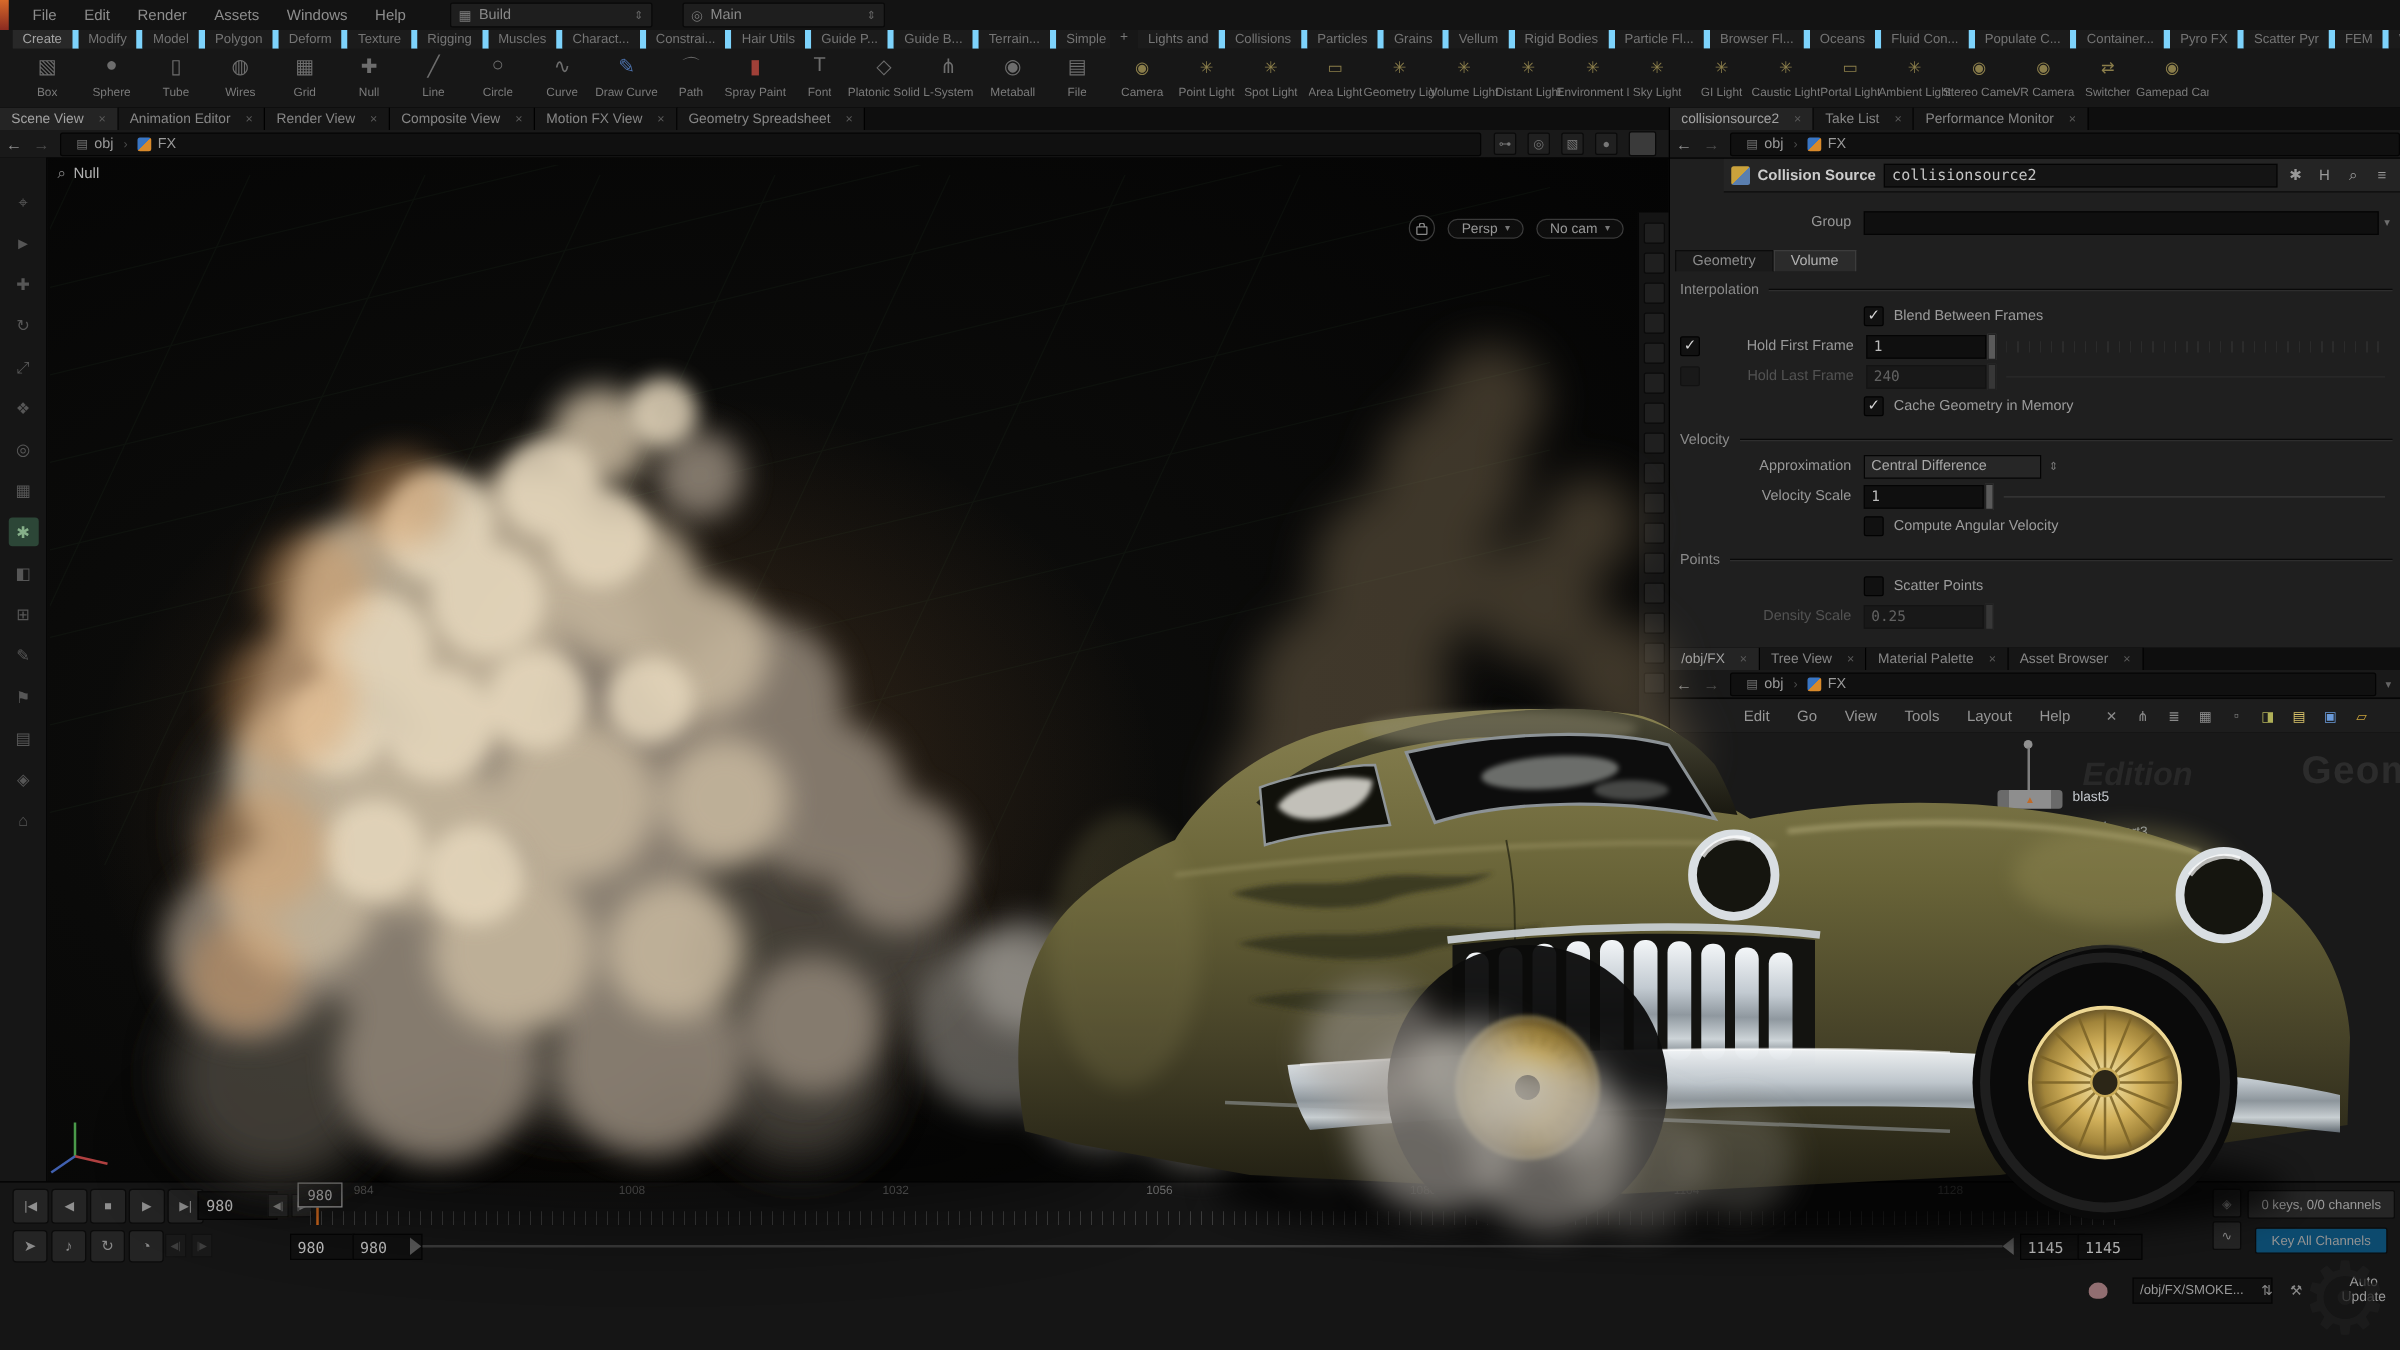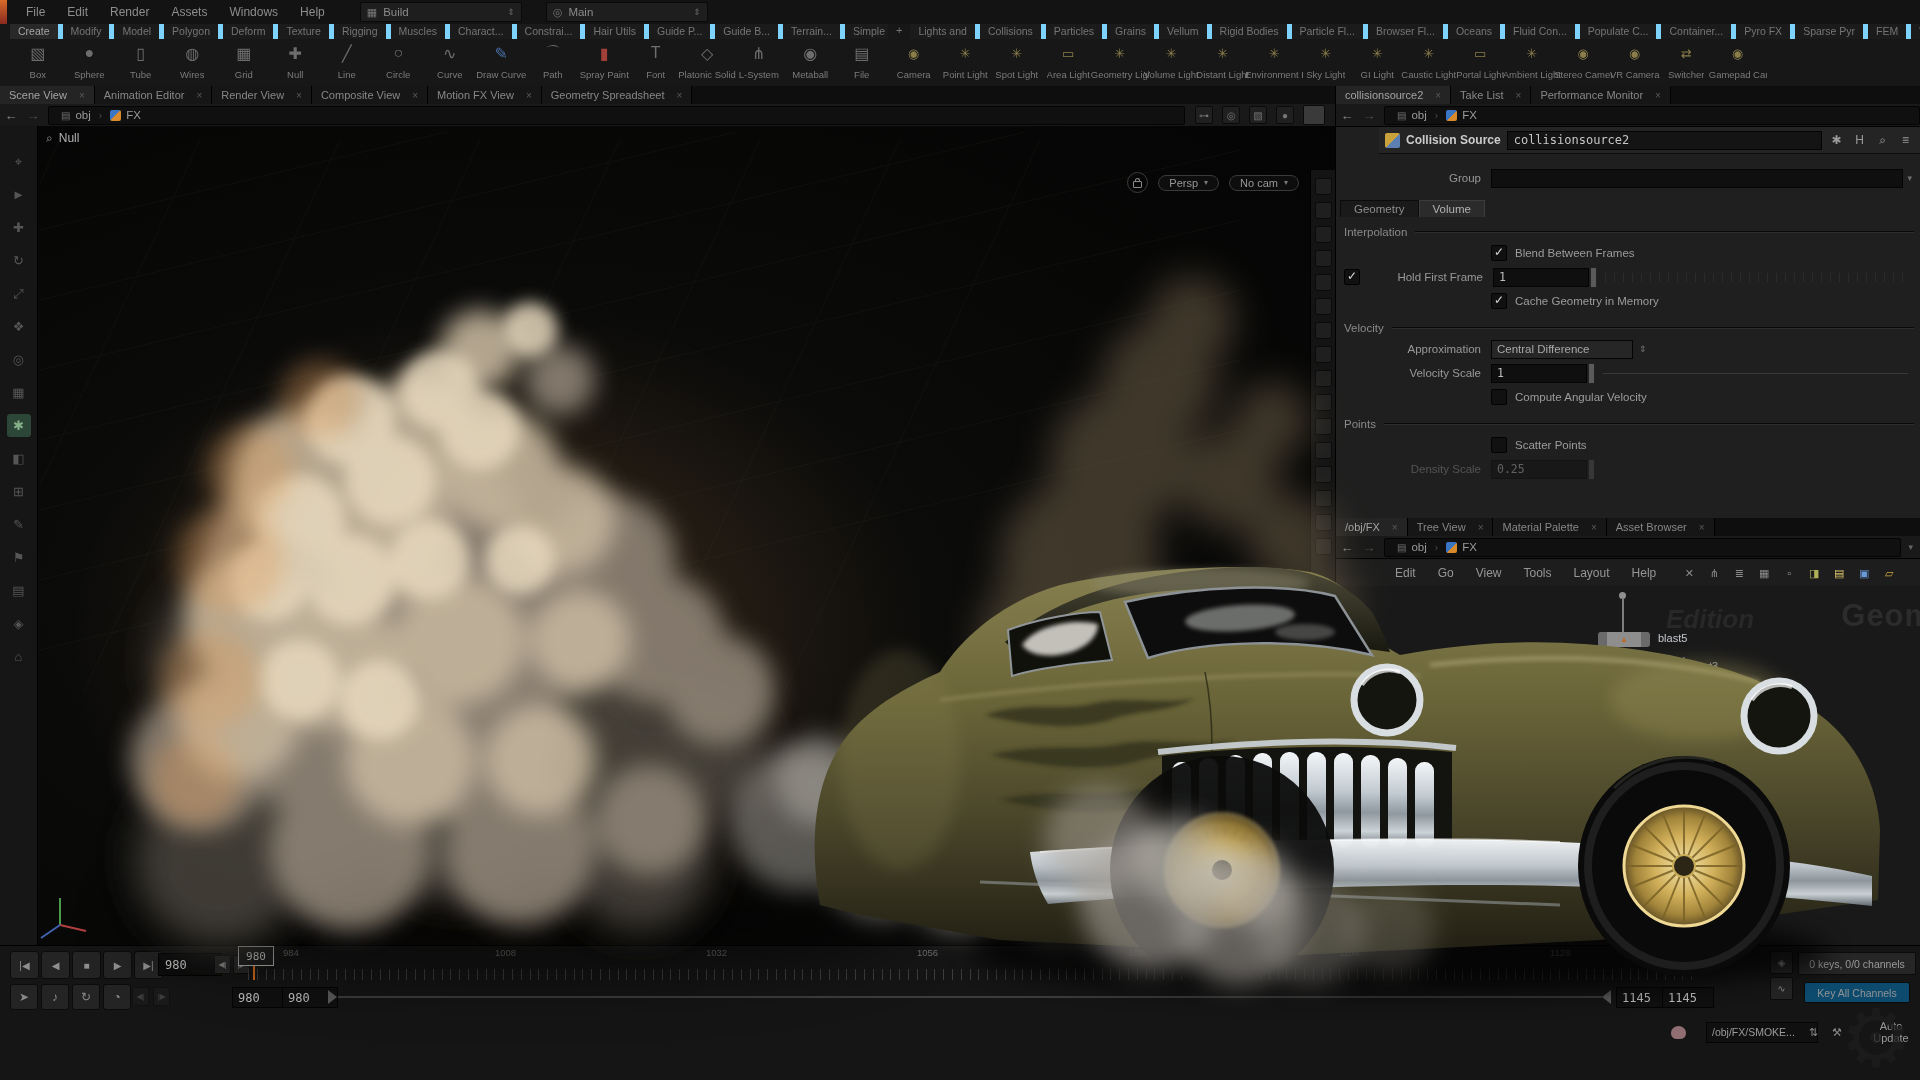--- a/index.html
+++ b/index.html
@@ -232,21 +232,21 @@
           <div class="shelf-tab">Grains</div>
           <div class="shelf-tab">Vellum</div>
           <div class="shelf-tab">Rigid Bodies</div>
           <div class="shelf-tab">Particle Fl...</div>
           <div class="shelf-tab">Browser Fl...</div>
           <div class="shelf-tab">Oceans</div>
           <div class="shelf-tab">Fluid Con...</div>
           <div class="shelf-tab">Populate C...</div>
           <div class="shelf-tab">Container...</div>
           <div class="shelf-tab">Pyro FX</div>
-          <div class="shelf-tab">Sparse Pyr</div>
+          <div class="shelf-tab">Scatter Pyr</div>
           <div class="shelf-tab">FEM</div>
           <div class="shelf-tab">Wires</div>
           <div class="shelf-tab">Crowds</div>
         </div>
     </div>
     <div class="shelf-tools">
       <div class="tgrp tgrp1">
 
       <div class="tool">
           <span class="ticon">▧</span>
@@ -559,20 +559,27 @@
           <span class="plabel"></span>
         <span class="pcb">✓</span>
         <span class="pcheck-label">Blend Between Frames</span>
       </div>
       <div class="prow">
         <span class="pcb">✓</span>
         <span class="plabel">Hold First Frame</span>
         <span class="pfield">1</span>
         <span class="phandle"></span>
         <span class="pslider"></span>
+      </div>
+      <div class="prow dis">
+        <span class="pcb"></span>
+        <span class="plabel">Hold Last Frame</span>
+        <span class="pfield">240</span>
+        <span class="phandle"></span>
+        <span class="pslider plain"></span>
       </div>
       <div class="prow">
         <span class="spacer"></span>
           <span class="plabel"></span>
         <span class="pcb">✓</span>
         <span class="pcheck-label">Cache Geometry in Memory</span>
       </div>
       <div class="psec">Velocity</div>
       <div class="prow">
         <span class="spacer"></span>

